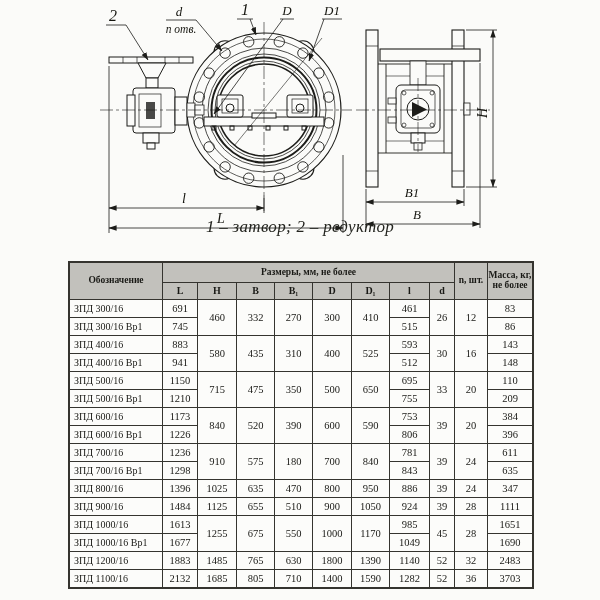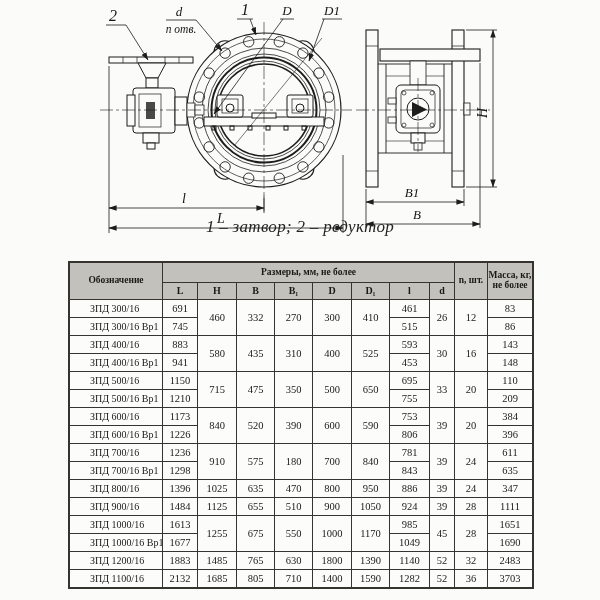--- a/index.html
+++ b/index.html
@@ -6,21 +6,21 @@
   body{background:#ffffff;font-family:"Liberation Serif",serif;}
   .sheet{position:relative;width:600px;height:600px;background:#fbfbf9;overflow:hidden;}
   .drawing-svg{position:absolute;left:0;top:0;}
   .caption{position:absolute;left:0;top:217px;width:600px;text-align:center;
            font-style:italic;font-size:17px;color:#23241f;letter-spacing:.3px;}
   .spec-table{position:absolute;left:69px;top:262px;border-collapse:collapse;table-layout:fixed;
               width:463px;color:#191915;}
   .spec-table th,.spec-table td{border:1px solid #35342f;padding:0;overflow:hidden;}
   .spec-table th{background:#c2c1bc;font-weight:bold;font-size:9.5px;line-height:1.05;text-align:center;}
   .spec-table td{font-size:10.5px;height:17px;text-align:center;background:#fcfcfa;}
-  .spec-table td.des{text-align:left;padding-left:20px;font-size:10px;white-space:nowrap;}
+  .spec-table td.des{text-align:left;padding-left:4px;font-size:10px;white-space:nowrap;}
   .spec-table tr.hdr1 th{height:19px;}
   .spec-table tr.hdr2 th{height:16px;font-size:10px;}
   .outer{outline:1.5px solid #35342f;}
 </style>
 </head>
 <body>
 
 <div class="sheet">
 
   <svg class="drawing-svg" width="600" height="258" viewBox="0 0 600 258" font-family="Liberation Serif, serif" fill="none" stroke="#1d1d1a" stroke-width="1">
@@ -249,21 +249,21 @@
       <td rowspan="2">400</td>
       <td rowspan="2">525</td>
       <td>593</td>
       <td rowspan="2">30</td>
       <td rowspan="2">16</td>
       <td>143</td>
     </tr>
     <tr>
       <td class="des">ЗПД 400/16 Вр1</td>
       <td>941</td>
-      <td>453</td>
+      <td>512</td>
       <td>148</td>
     </tr>
 
     <tr>
       <td class="des">ЗПД 500/16</td>
       <td>1150</td>
       <td rowspan="2">715</td>
       <td rowspan="2">475</td>
       <td rowspan="2">350</td>
       <td rowspan="2">500</td>

